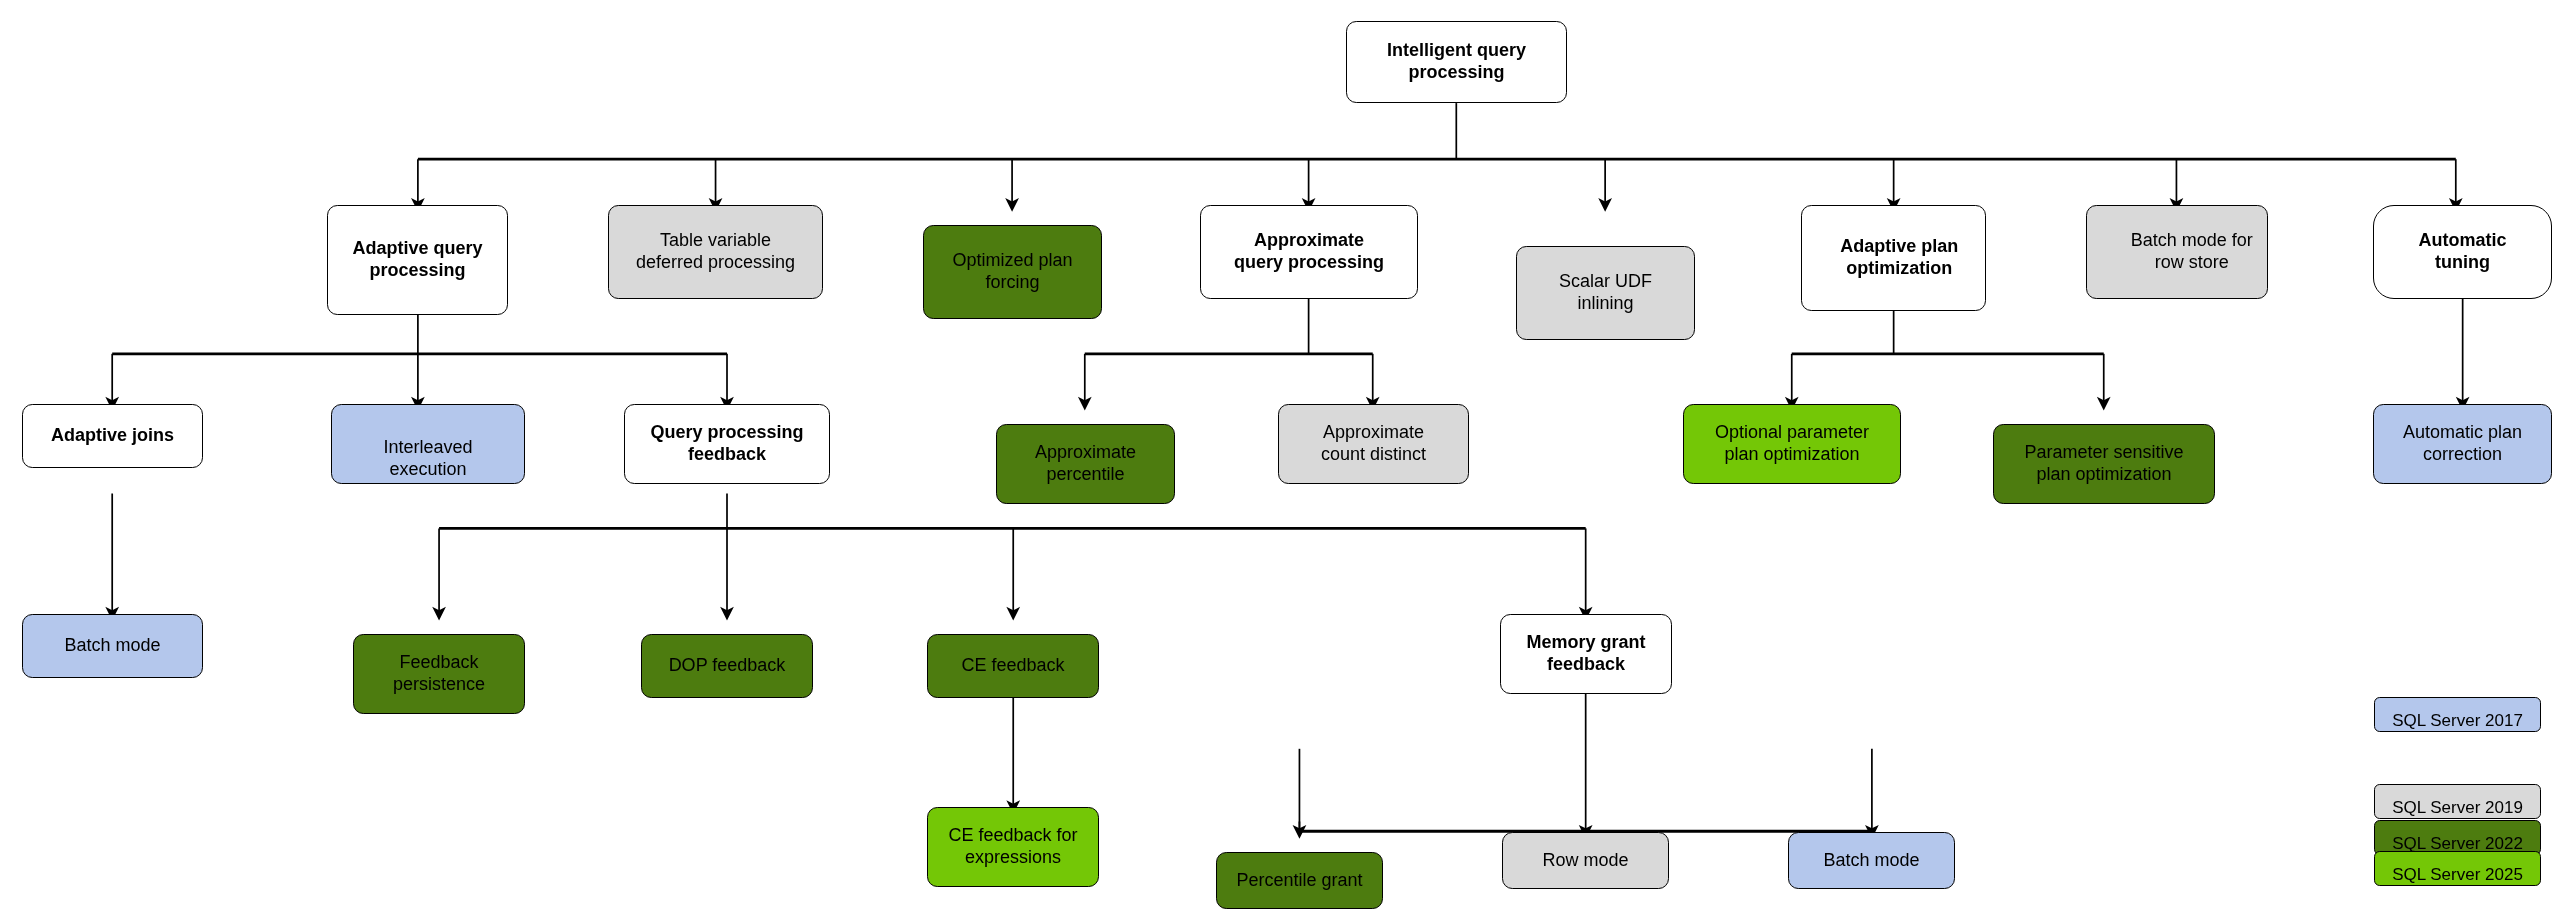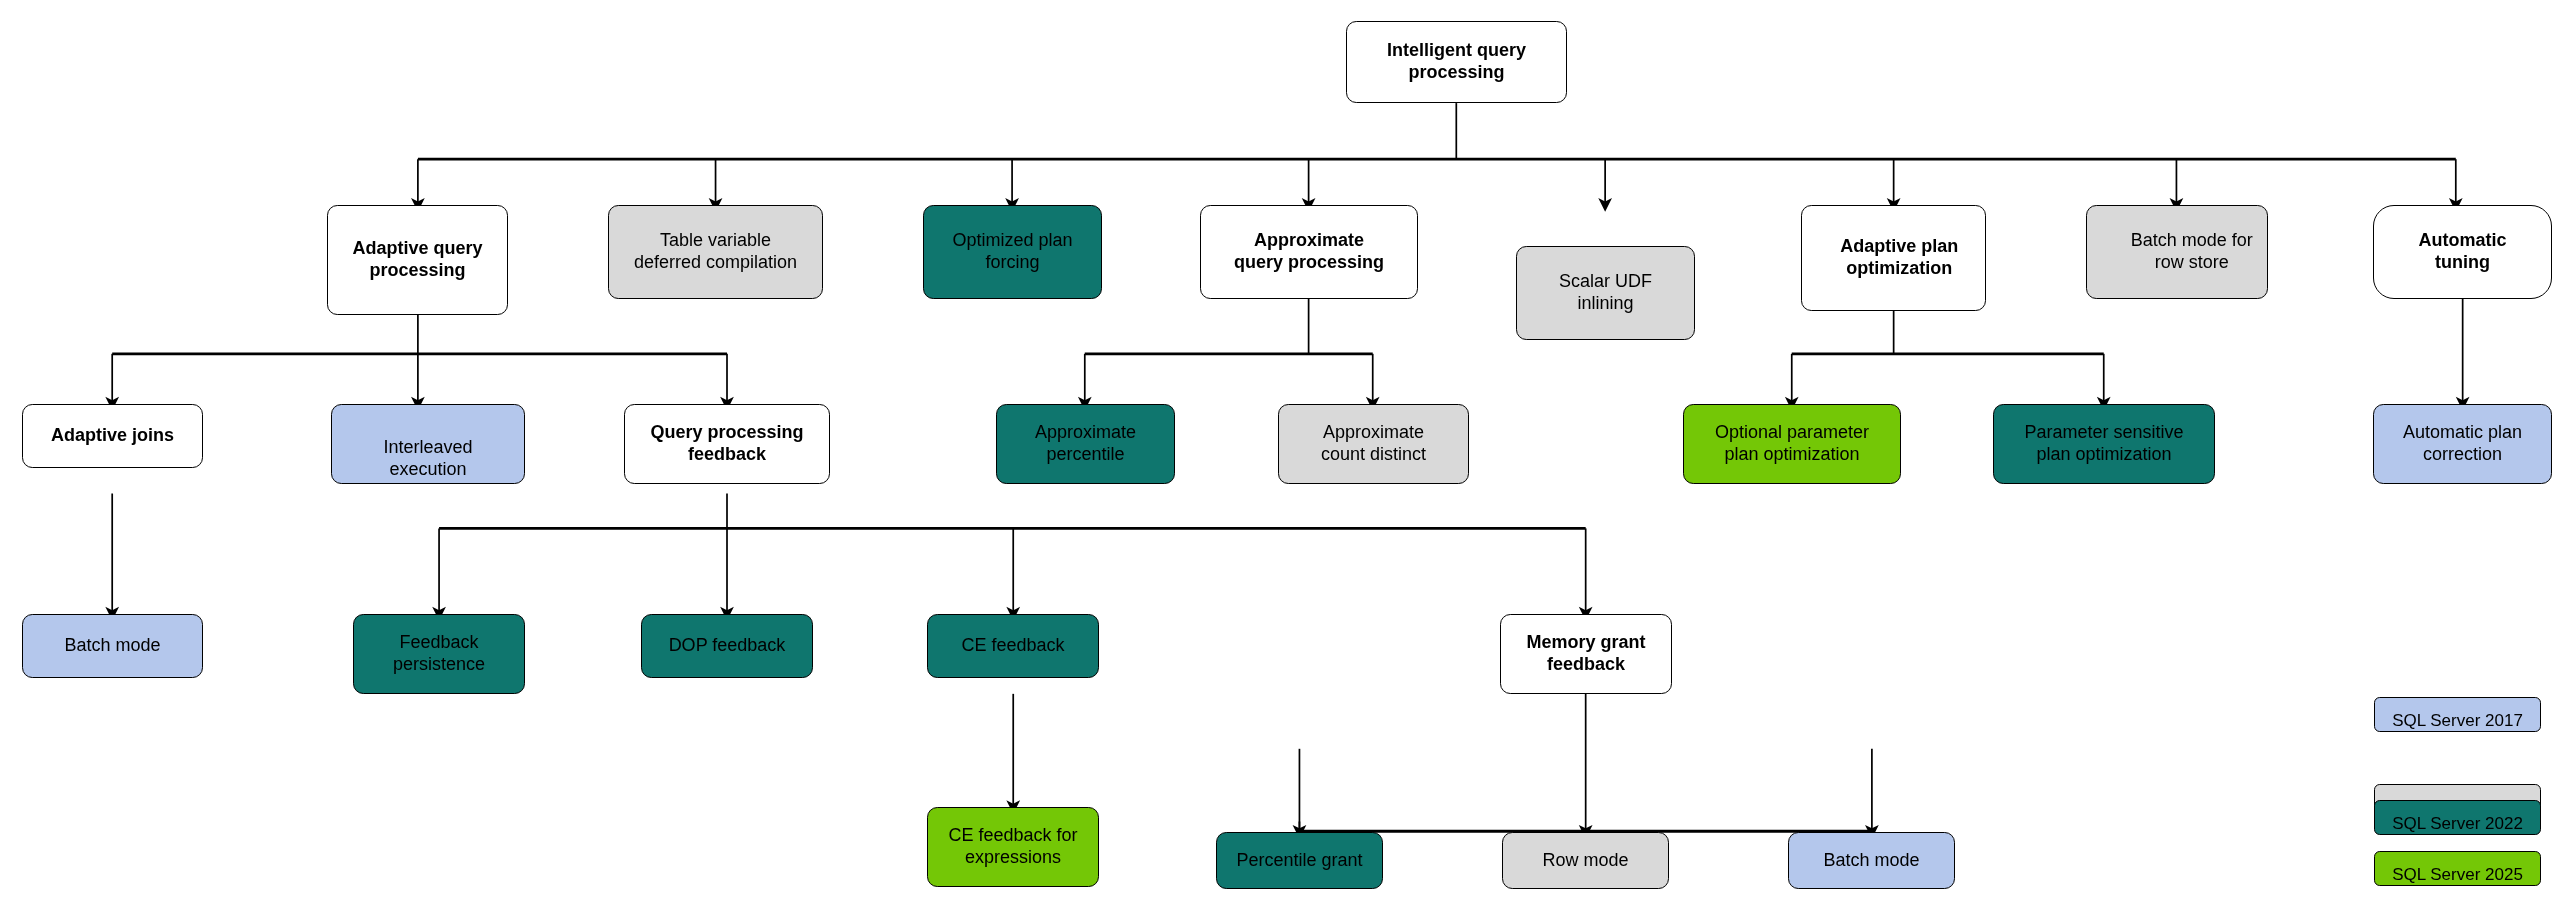--- a/index.html
+++ b/index.html
@@ -39,21 +39,21 @@
     font-family: "Liberation Sans", sans-serif;
     font-size: 18px;
     line-height: 1.22;
     color: #000000;
     padding: 2.3px 4.6px;
     white-space: pre-line;
   }
   .node.bold { font-weight: bold; }
   .fill-white  { background: #ffffff; }
   .fill-gray   { background: #d9d9d9; }
-  .fill-orange { background: #0f766e; }
+  .fill-orange { background: #4d7c0f; margin-top: 20px; }
   .fill-green  { background: #74c706; }
   .fill-blue   { background: #b4c7ec; }
   .legend-item {
     position: absolute;
     box-sizing: border-box;
     border: 1.1px solid #000000;
     border-radius: 5.7px;
     display: flex;
     align-items: flex-end;
     justify-content: center;
@@ -143,21 +143,21 @@
 processing</span>
   </div>
 
   <div class="node fill-white bold" style="left:327px; top:205px; width:181px; height:110px;">
     <span>Adaptive query
 processing</span>
   </div>
 
   <div class="node fill-gray" style="left:608px; top:205px; width:215px; height:94px;">
     <span>Table variable
-deferred compilation</span>
+deferred processing</span>
   </div>
 
   <div class="node fill-orange" style="left:923px; top:205px; width:179px; height:94px;">
     <span>Optimized plan
 forcing</span>
   </div>
 
   <div class="node fill-white bold" style="left:1200px; top:205px; width:218px; height:94px;">
     <span>Approximate
 query processing</span>

